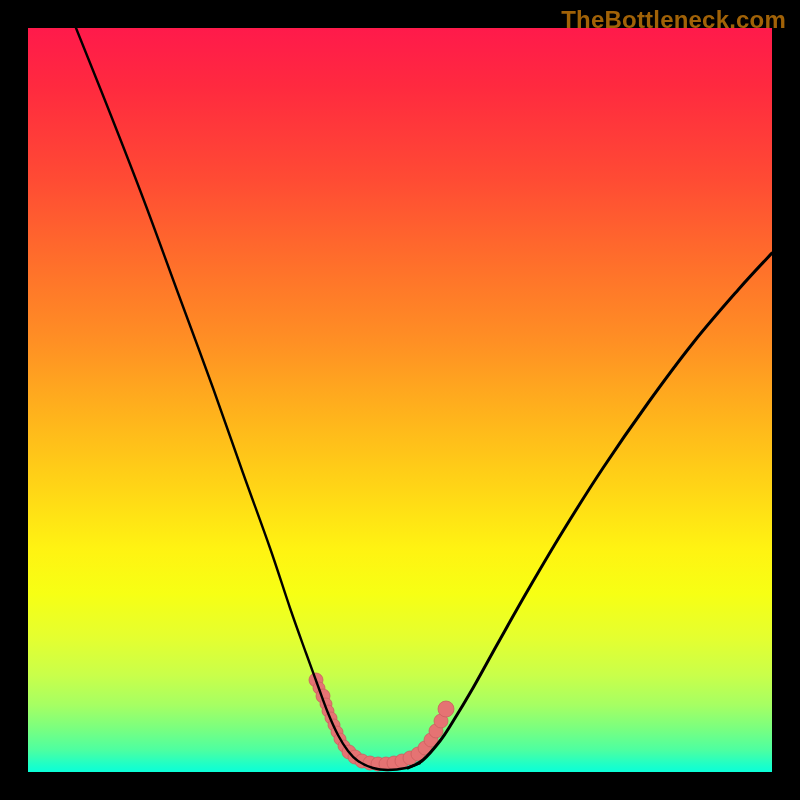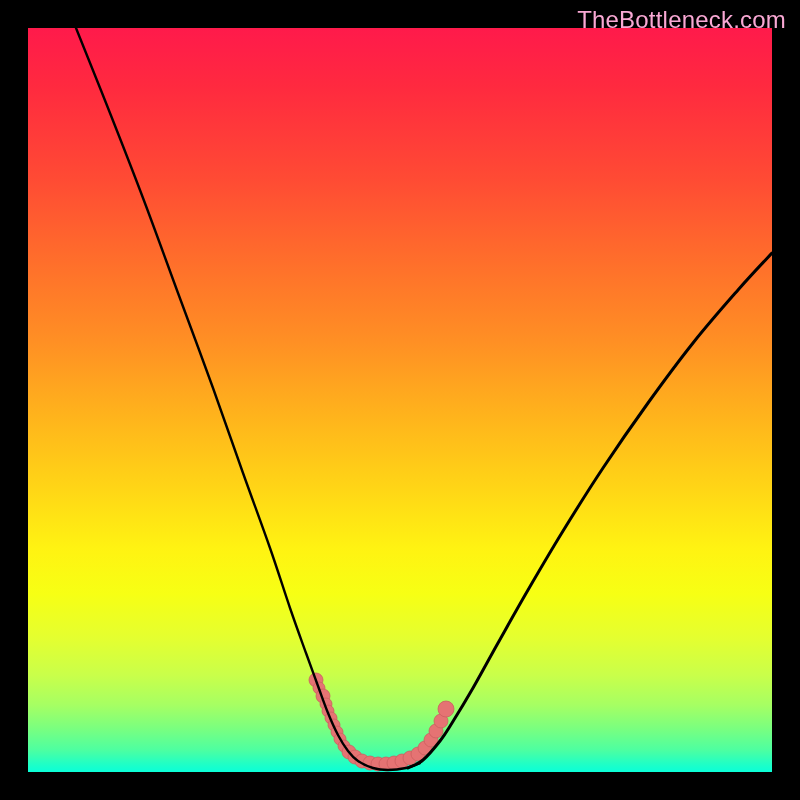--- a/index.html
+++ b/index.html
@@ -44,23 +44,23 @@
       #7cff7e 94%,
       #4effa0 97%,
       #1effc7 99%,
       #0affd8 100%
     );
   }
   .watermark {
     position: absolute;
     top: 6px;
     right: 14px;
-    color: #f9a8d4;
+    color: #a16207;
     font-size: 24px;
-    font-weight: 400;
+    font-weight: 700;
     letter-spacing: 0.2px;
     user-select: none;
   }
   svg.curves {
     position: absolute;
     inset: 0;
   }
   .curve {
     fill: none;
     stroke: #000;

